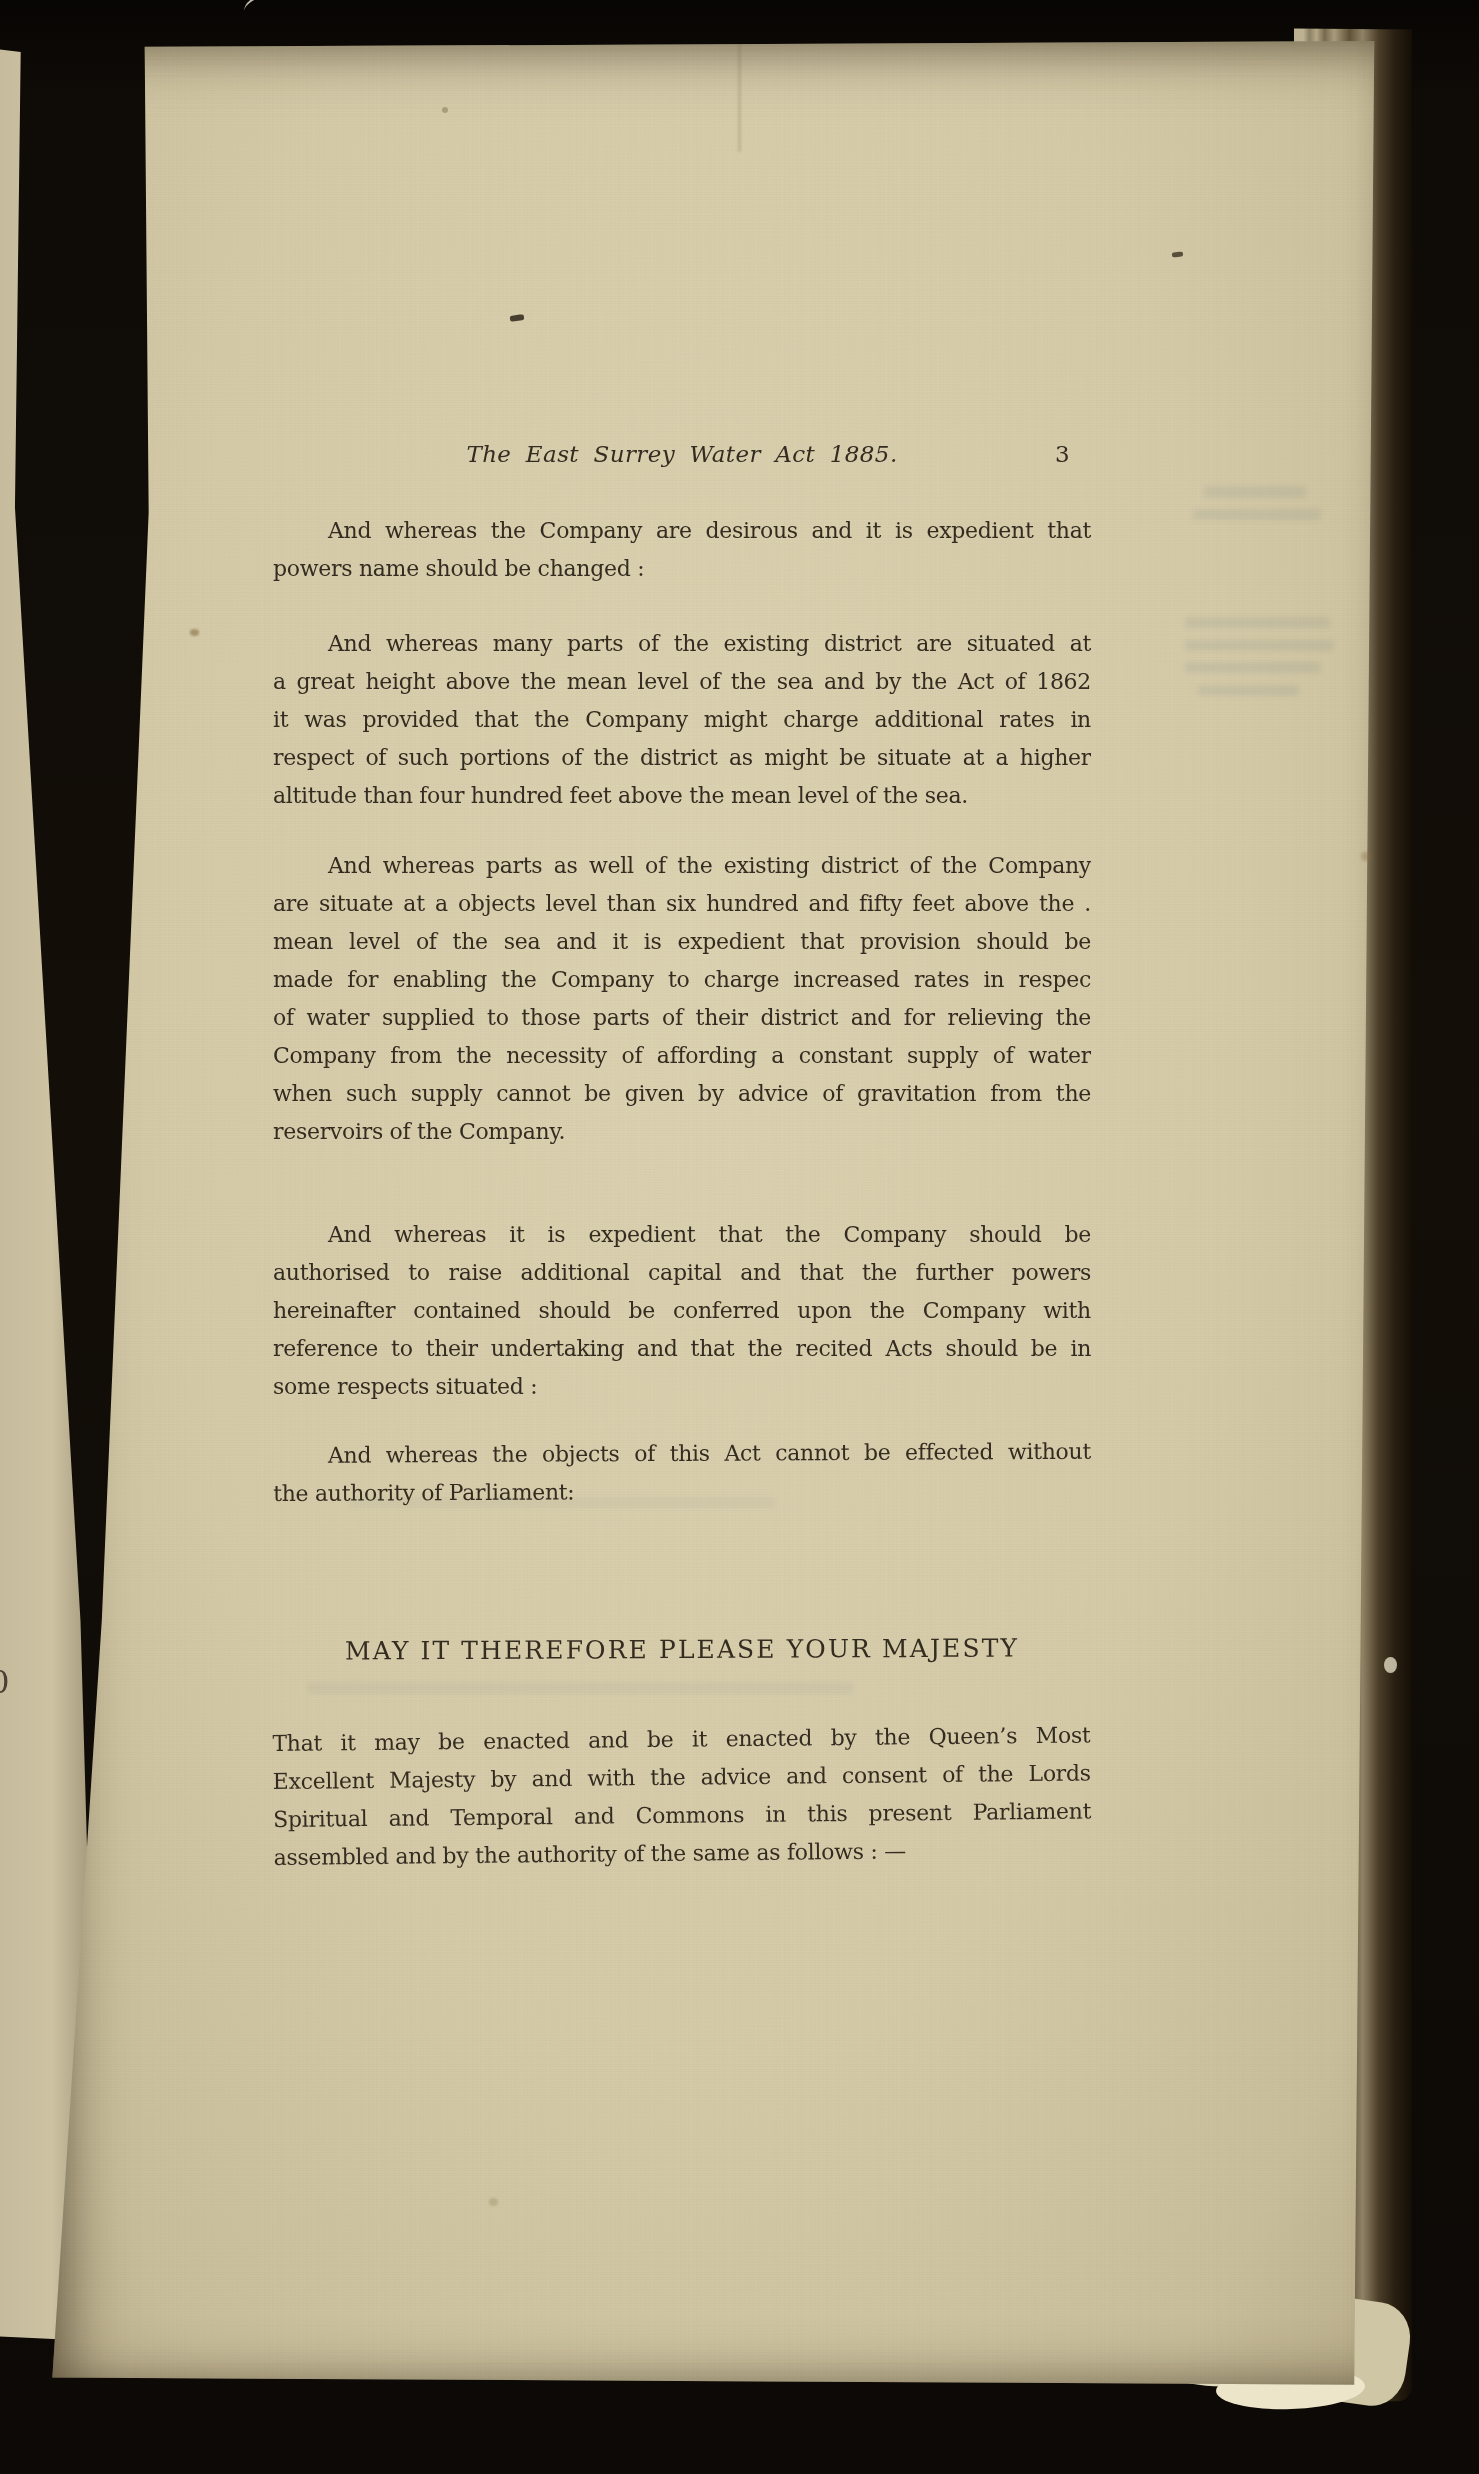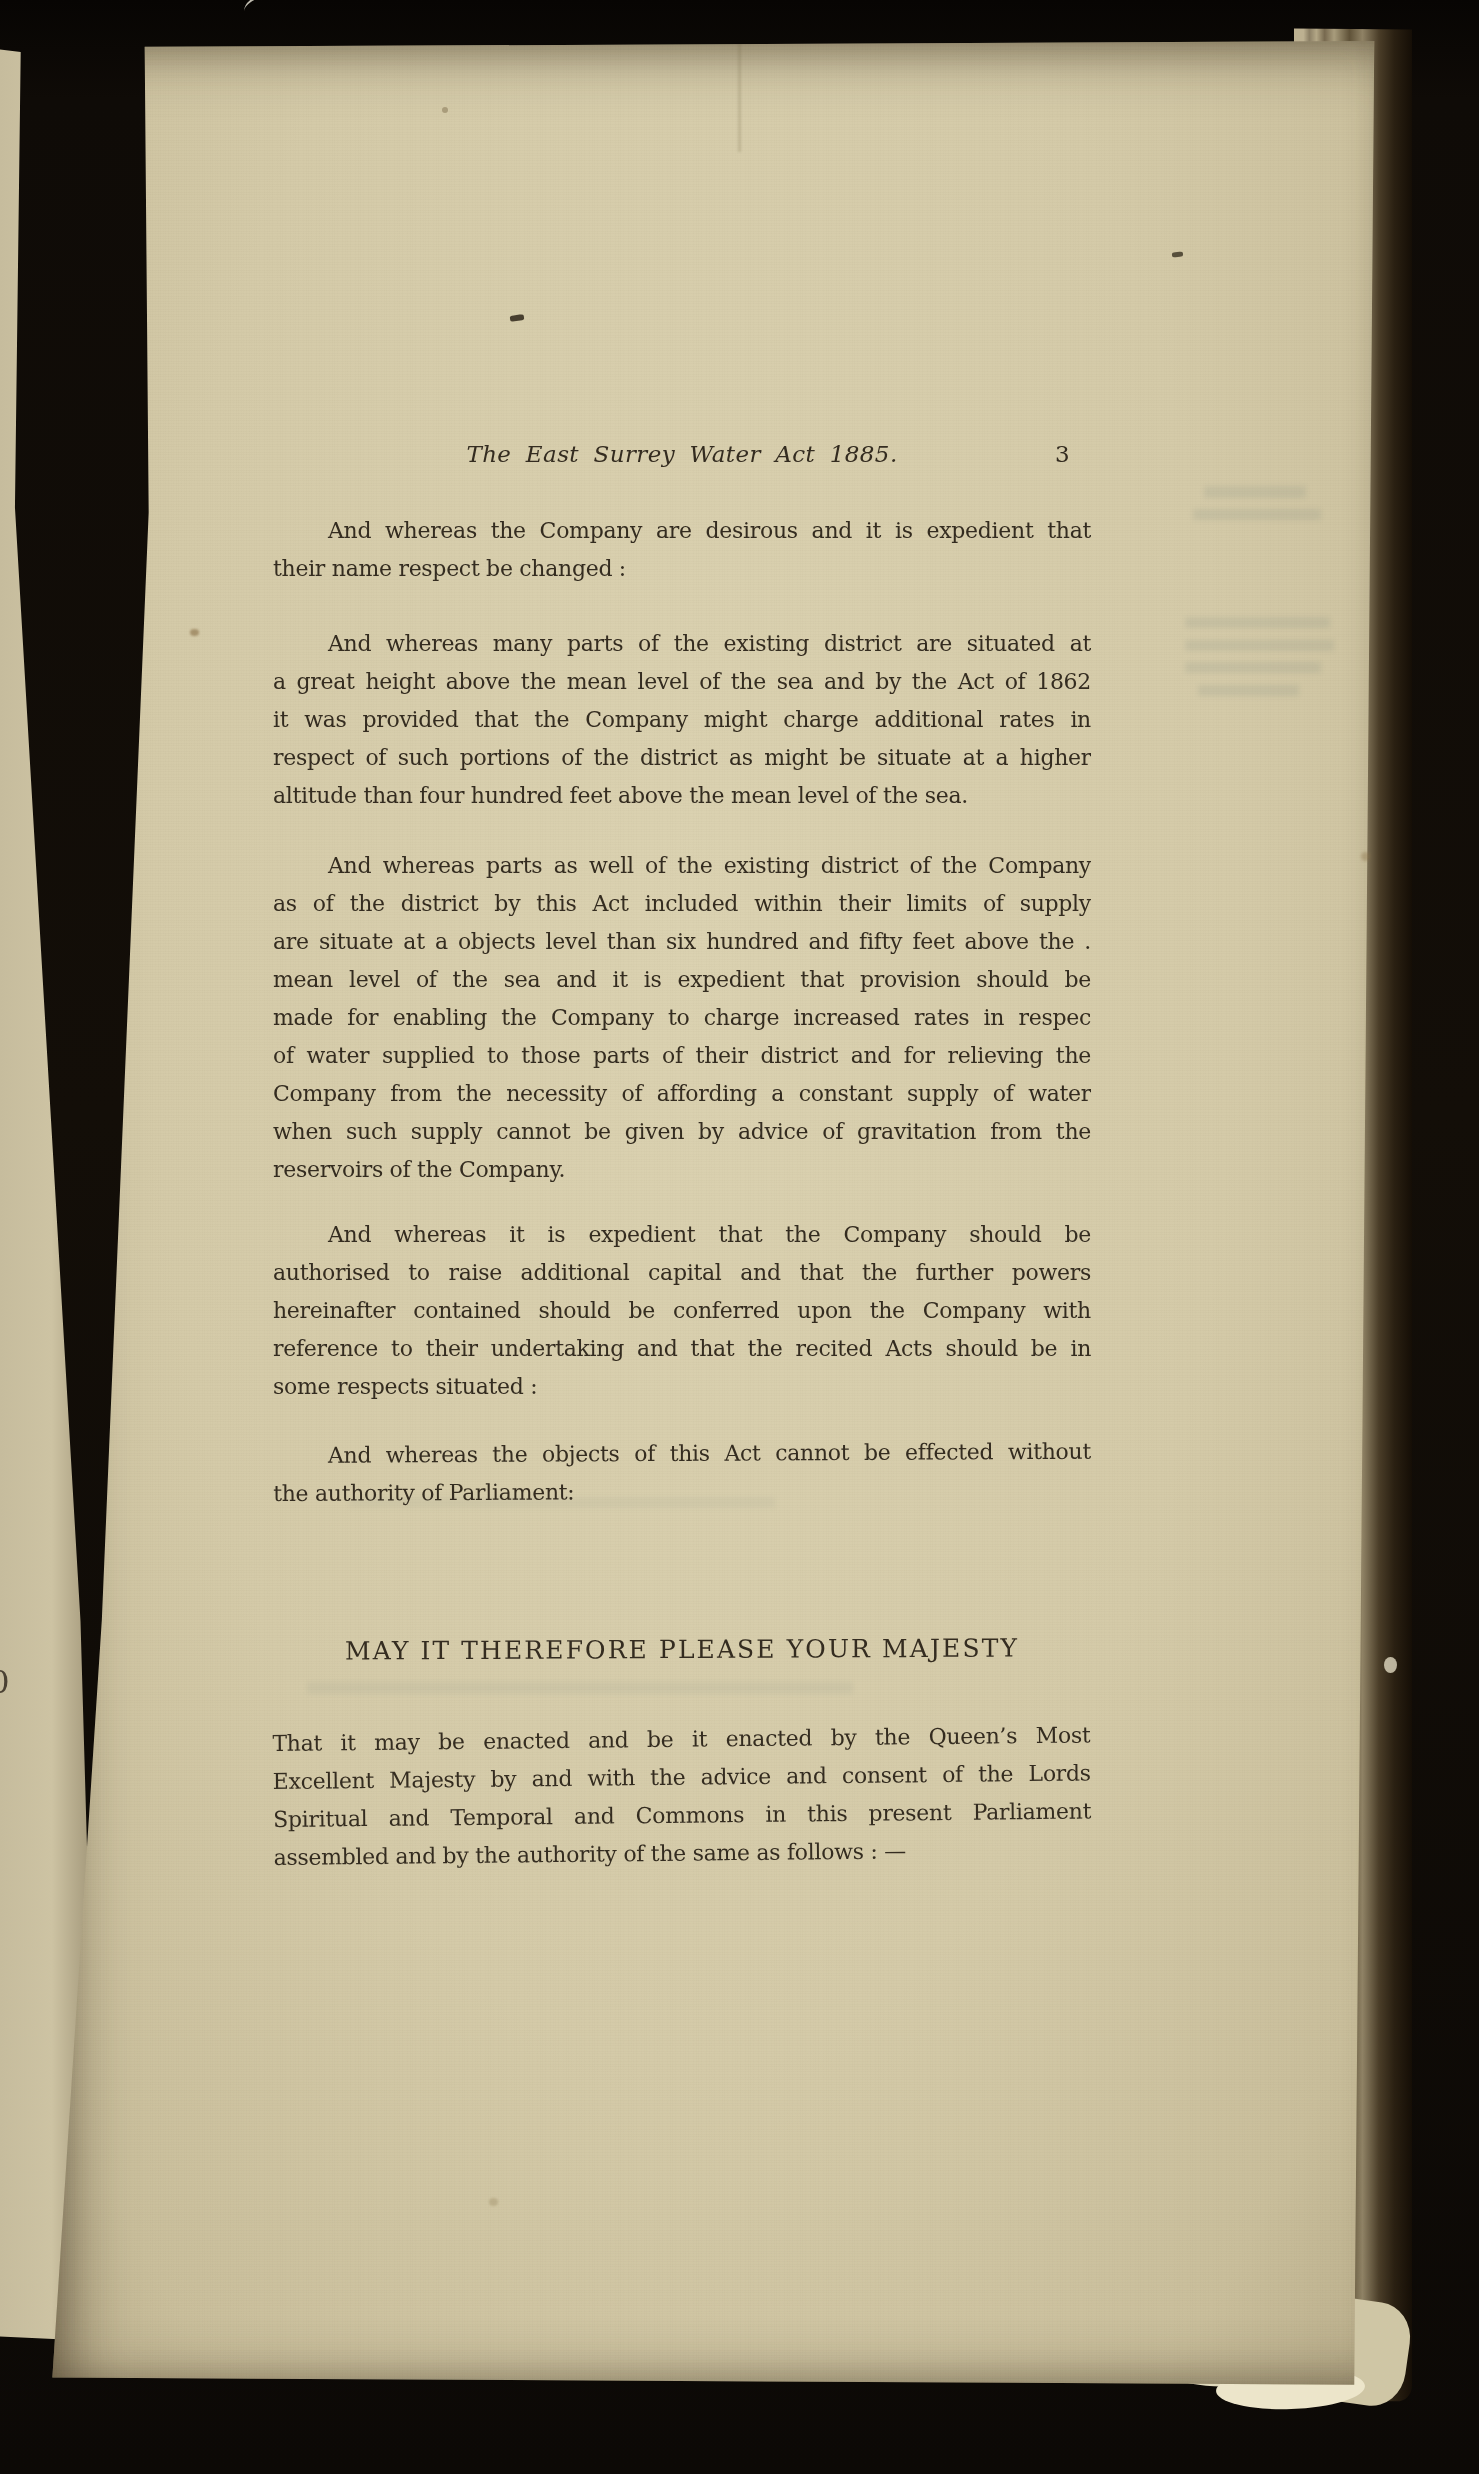--- a/index.html
+++ b/index.html
@@ -96,34 +96,33 @@
     <div class="ghost g7"></div>
     <div class="ghost g8"></div>
 
     <div class="running-header">
       <span class="header-title">The East Surrey Water Act 1885.</span>
       <span class="page-number">3</span>
     </div>
 
     <div class="para" style="top:471px">
       <div class="line j ind"><span class="num"></span><span class="textline">And whereas the Company are desirous and it is expedient that</span></div>
-      <div class="line"><span class="num"></span><span class="textline">their name respect be changed :</span></div>
+      <div class="line"><span class="num"></span><span class="textline">powers name should be changed :</span></div>
     </div>
 
     <div class="para" style="top:584px">
       <div class="line j ind"><span class="num"></span><span class="textline">And whereas many parts of the existing district are situated at</span></div>
       <div class="line j"><span class="num"></span><span class="textline">a great height above the mean level of the sea and by the Act of 1862</span></div>
       <div class="line j"><span class="textline">it was provided that the Company might charge additional rates in</span></div>
       <div class="line j"><span class="num"></span><span class="textline">respect of such portions of the district as might be situate at a higher</span></div>
       <div class="line"><span class="num"></span><span class="textline">altitude than four hundred feet above the mean level of the sea.</span></div>
     </div>
 
     <div class="para" style="top:806px">
       <div class="line j ind"><span class="num"></span><span class="textline">And whereas parts as well of the existing district of the Company</span></div>
-      <div class="line j"><span class="num"></span><span class="textline">as of the district by this Act included within their limits of supply</span></div>
       <div class="line j"><span class="textline">are situate at a objects level than six hundred and fifty feet above the .</span></div>
       <div class="line j"><span class="num"></span><span class="textline">mean level of the sea and it is expedient that provision should be</span></div>
       <div class="line j"><span class="num"></span><span class="textline">made for enabling the Company to charge increased rates in respec</span></div>
       <div class="line j"><span class="num"></span><span class="textline">of water supplied to those parts of their district and for relieving the</span></div>
       <div class="line j"><span class="num"></span><span class="textline">Company from the necessity of affording a constant supply of water</span></div>
       <div class="line j"><span class="textline">when such supply cannot be given by advice of gravitation from the</span></div>
       <div class="line"><span class="num"></span><span class="textline">reservoirs of the Company.</span></div>
     </div>
 
     <div class="para" style="top:1175px">

